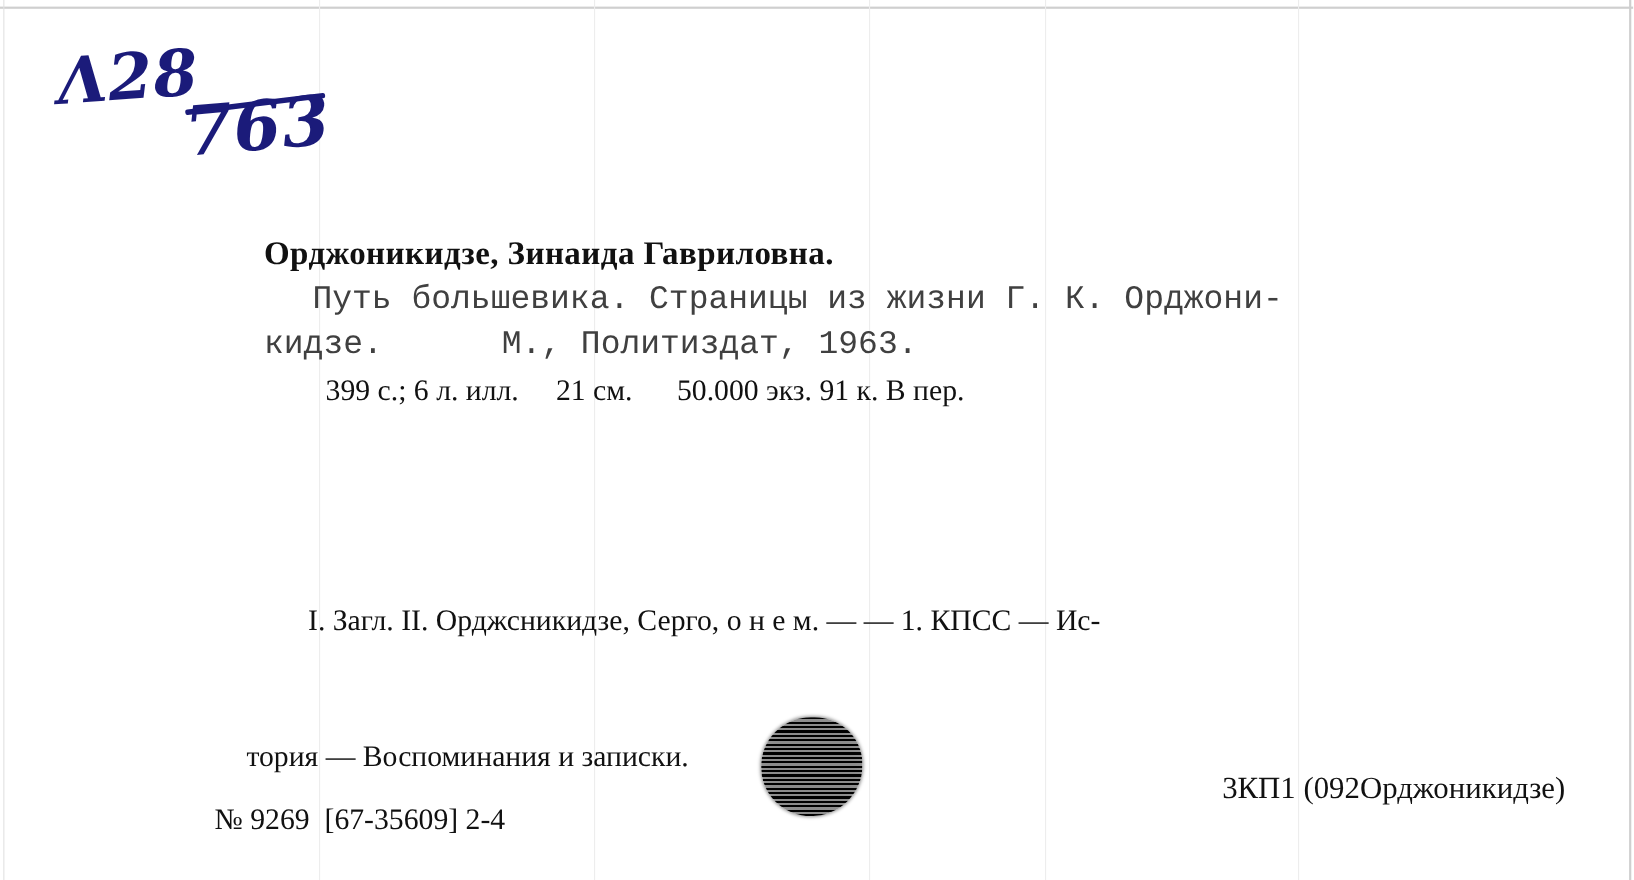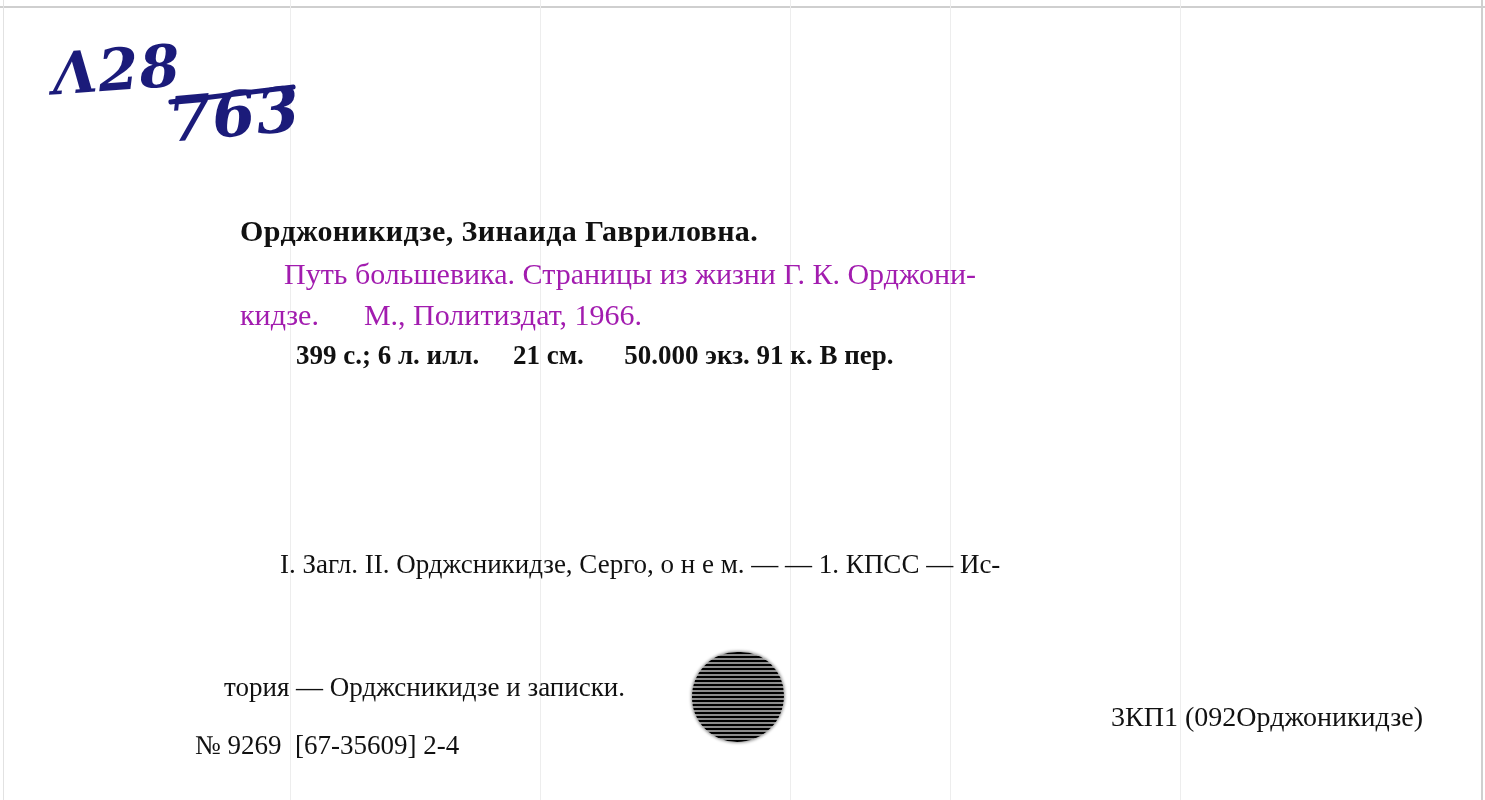--- a/index.html
+++ b/index.html
@@ -74,36 +74,36 @@
     position: absolute;
     left: 240px;
     top: 190px;
     width: 1180px;
     margin-top: 19px;
   }
   .rec-line {
     font-size: 30px;
     line-height: 41px;
     white-space: pre;
-    color: #a21caf;
+    color: #404040;
+    font-family: Liberation Mono, monospace;
   }
   .author {
     font-weight: 700;
     font-size: 30px;
     line-height: 44px;
     letter-spacing: 0.4px;
   }
   .indent1 { padding-left: 44px; }
 
   .phys {
     font-size: 27px;
     line-height: 40px;
     padding-left: 56px;
     white-space: pre;
-    font-weight: bold;
   }
 
   .tracings {
     position: absolute;
     left: 224px;
     top: 462px;
     width: 1190px;
     font-size: 27px;
     line-height: 41px;
     white-space: pre;
@@ -170,27 +170,27 @@
   <div class="streak" style="left:950px"></div>
   <div class="streak" style="left:1180px"></div>
 
   <div class="handwriting" id="hw-line1">Λ28</div>
   <div id="hw-strike"></div>
   <div class="handwriting" id="hw-line2">763</div>
 
   <div class="record">
     <div class="author">Орджоникидзе, Зинаида Гавриловна.</div>
     <div class="rec-line indent1">Путь большевика. Страницы из жизни Г. К. Орджони-</div>
-    <div class="rec-line">кидзе.      М., Политиздат, 1966.</div>
+    <div class="rec-line">кидзе.      М., Политиздат, 1963.</div>
     <div class="phys">399 с.; 6 л. илл.     21 см.      50.000 экз. 91 к. В пер.</div>
   </div>
 
   <div class="tracings">
     <div style="padding-left:56px">I. Загл. II. Орджсникидзе, Серго, о н е м. — — 1. КПСС — Ис-</div>
-    <div class="cont">тория — Орджсникидзе и записки.</div>
+    <div class="cont">тория — Воспоминания и записки.</div>
   </div>
 
   <div class="footer-left">
     <div class="fl-1">№ 9269  [67-35609] 2-4</div>
     
     
   </div>
 
   <div class="blot"></div>
 

